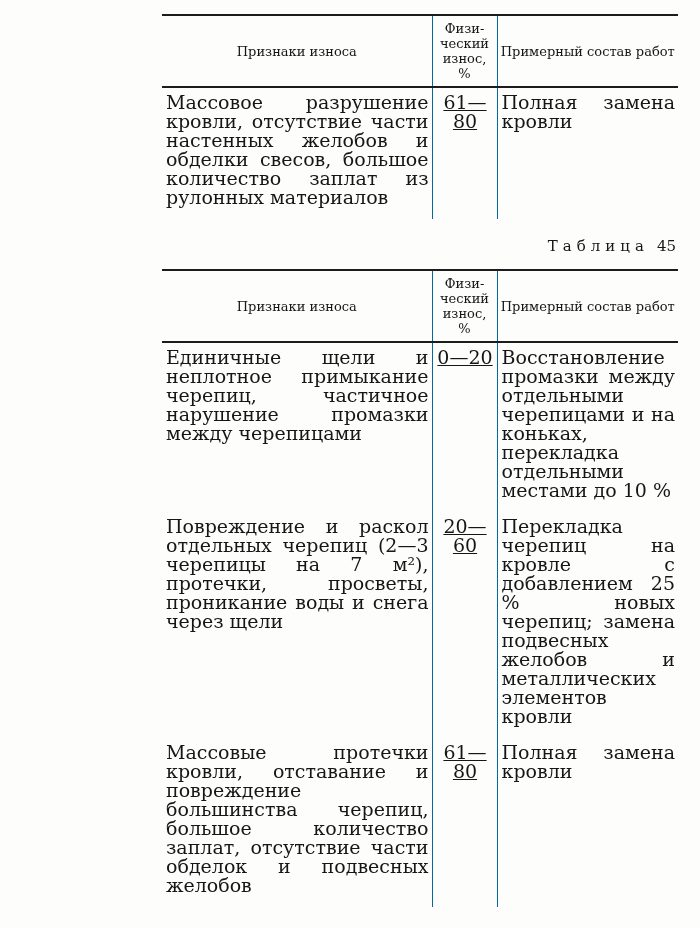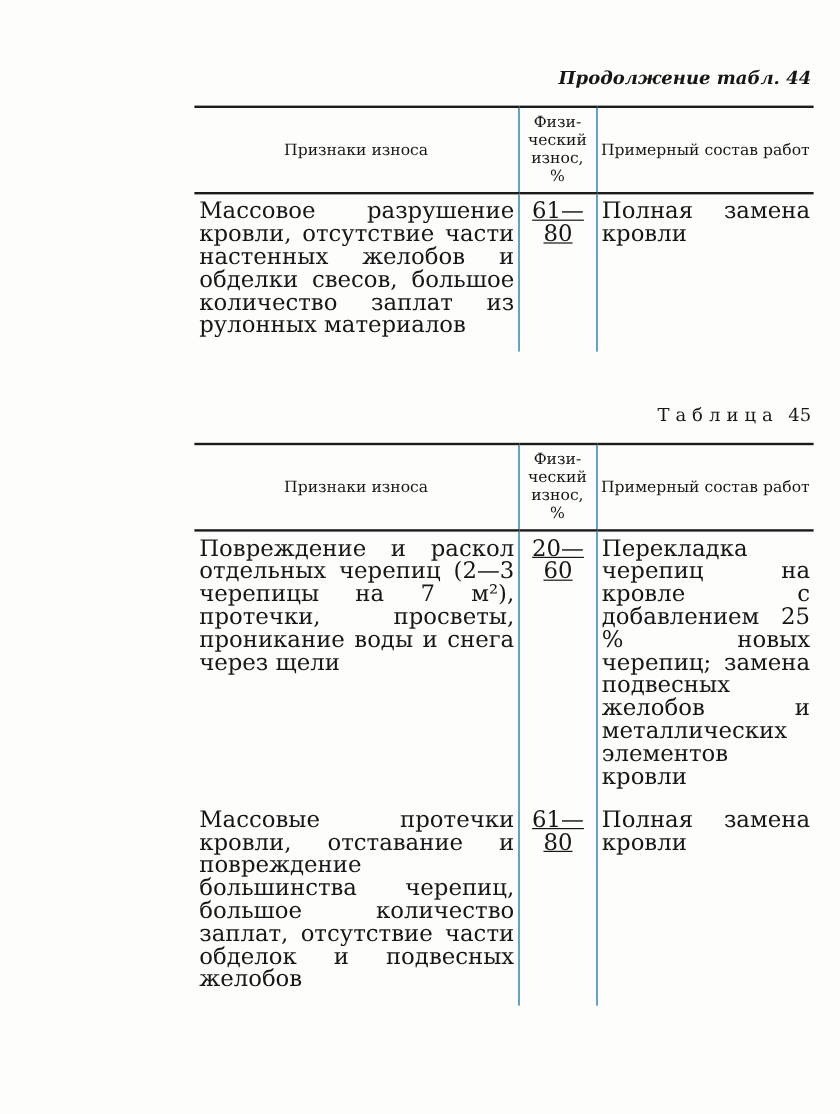--- a/index.html
+++ b/index.html
@@ -50,41 +50,40 @@
     vertical-align: top;
     font-size: 19px;
     line-height: 19px;
     padding: 5px 3px 12px 4px;
   }
   .bl { border-left: 1px solid #0369a1; }
   td.signs { text-align: justify; padding-left: 5px; padding-right: 4px; }
   td.wearv { text-align: center; padding-left: 1px; padding-right: 1px; text-decoration: underline; }
   td.works { text-align: justify; padding-left: 8px; padding-right: 1px; }
   .caption {
-    margin-top: 44px;
+    margin-top: 18px;
     text-align: right;
     font-size: 15px;
     padding-right: 2px;
   }
   .caption .word { letter-spacing: 5px; }
   .caption .num { margin-left: 8px; }
   .tbl-title {
     margin-top: 12px;
     text-align: center;
     font-weight: bold;
     font-size: 15px;
   }
   .t45 { margin-top: 10px; }
 </style>
 </head>
 <body>
 
 <div class="sheet">
 
-  <div class="continuation">Продолжение табл. 44</div>
 
   <table class="wear t44">
     <colgroup>
         <col class="c1">
         <col class="c2">
         <col class="c3">
       </colgroup>
     <thead>
       <tr>
         <th>Признаки износа</th>
@@ -118,20 +117,25 @@
       <tr>
         <th>Признаки износа</th>
         <th class="bl">Физи-
 ческий
 износ, %</th>
         <th class="bl">Примерный состав работ</th>
       </tr>
     </thead>
     <tbody>
       <tr>
+        <td class="signs">Единичные щели и неплотное примыкание черепиц, частичное нарушение промазки между черепицами</td>
+        <td class="wearv bl">0—20</td>
+        <td class="works bl">Восстановление промазки между отдельными черепицами и на коньках, перекладка отдельными местами до 10 %</td>
+      </tr>
+      <tr>
         <td class="signs">Повреждение и раскол отдельных черепиц (2—3 черепицы на 7 м²), протечки, просветы, проникание воды и снега через щели</td>
         <td class="wearv bl">20—60</td>
         <td class="works bl">Перекладка черепиц на кровле с добавлением 25 % новых черепиц; замена подвесных желобов и металлических элементов кровли</td>
       </tr>
       <tr>
         <td class="signs">Массовые протечки кровли, отставание и повреждение большинства черепиц, большое количество заплат, отсутствие части обделок и подвесных желобов</td>
         <td class="wearv bl">61—80</td>
         <td class="works bl">Полная замена кровли</td>
       </tr>
     </tbody>

